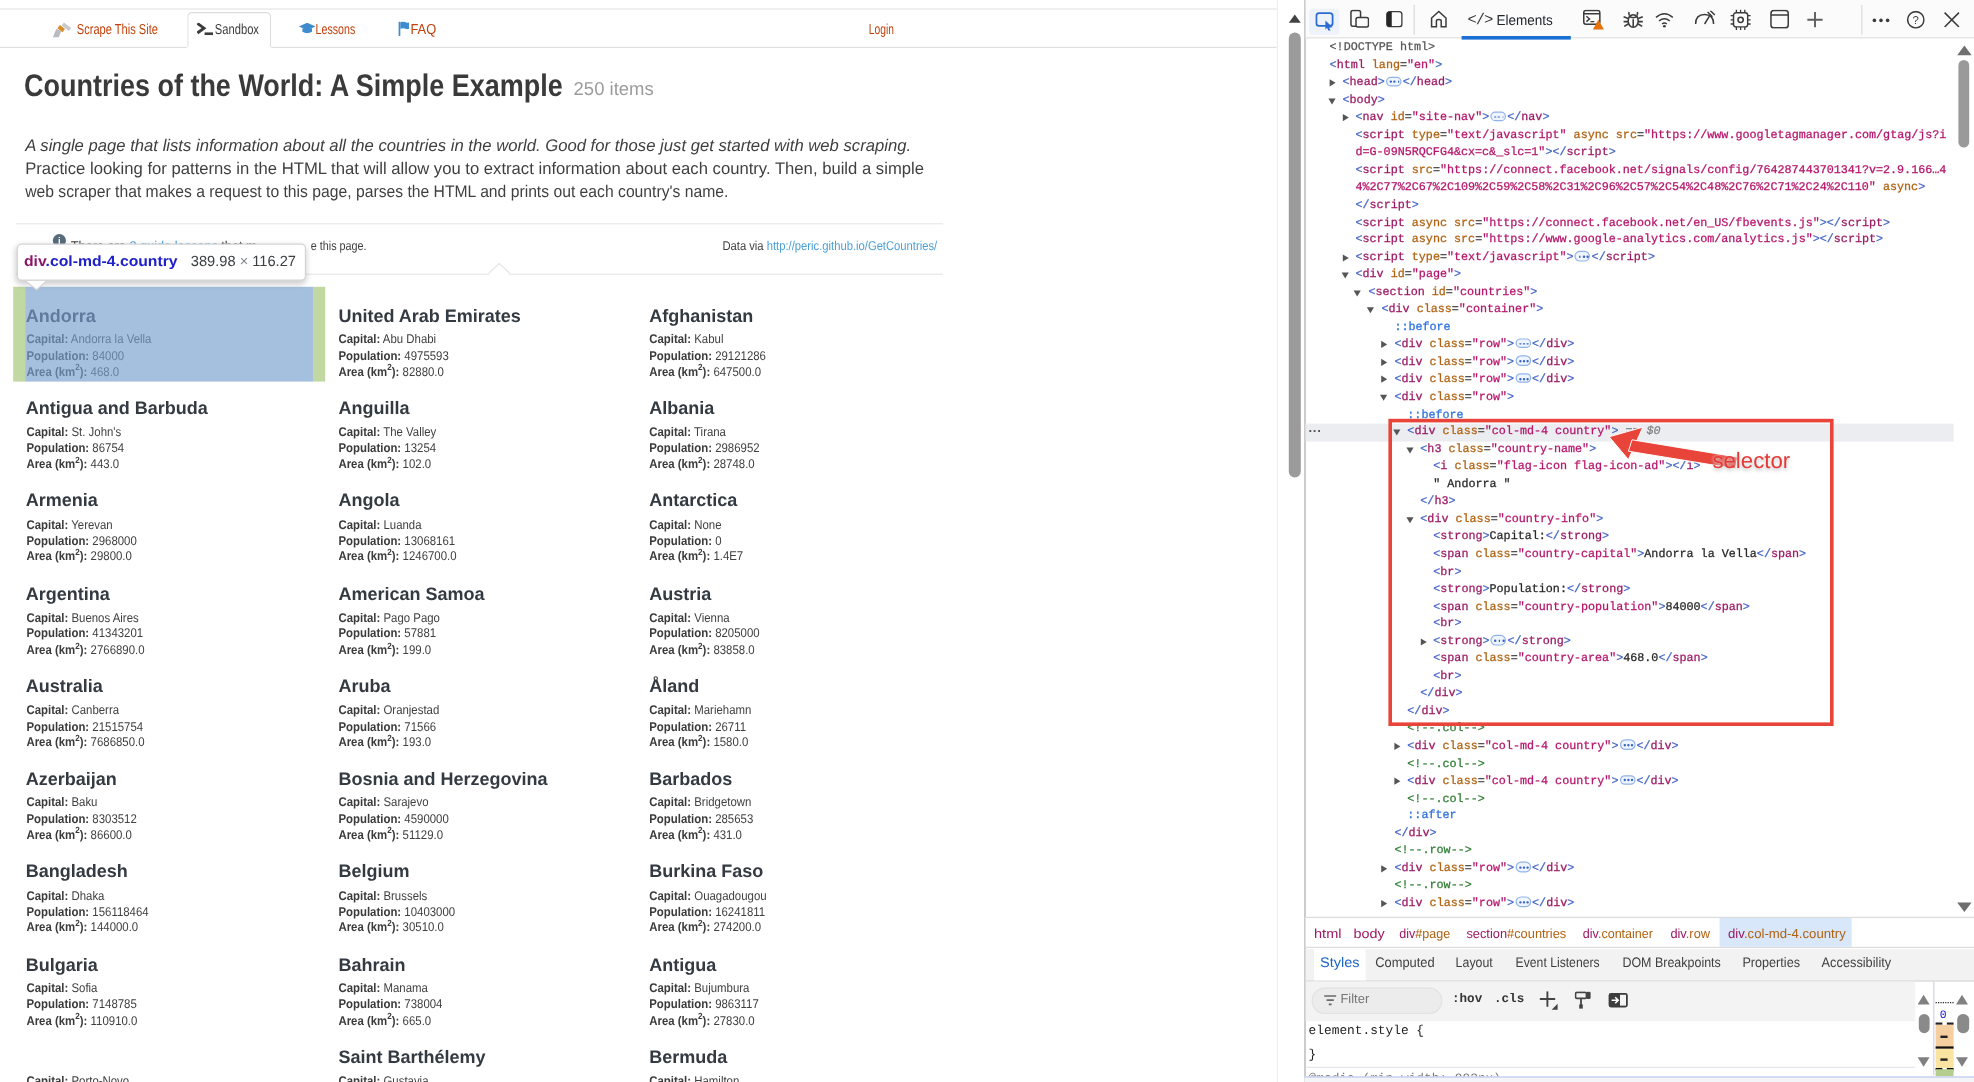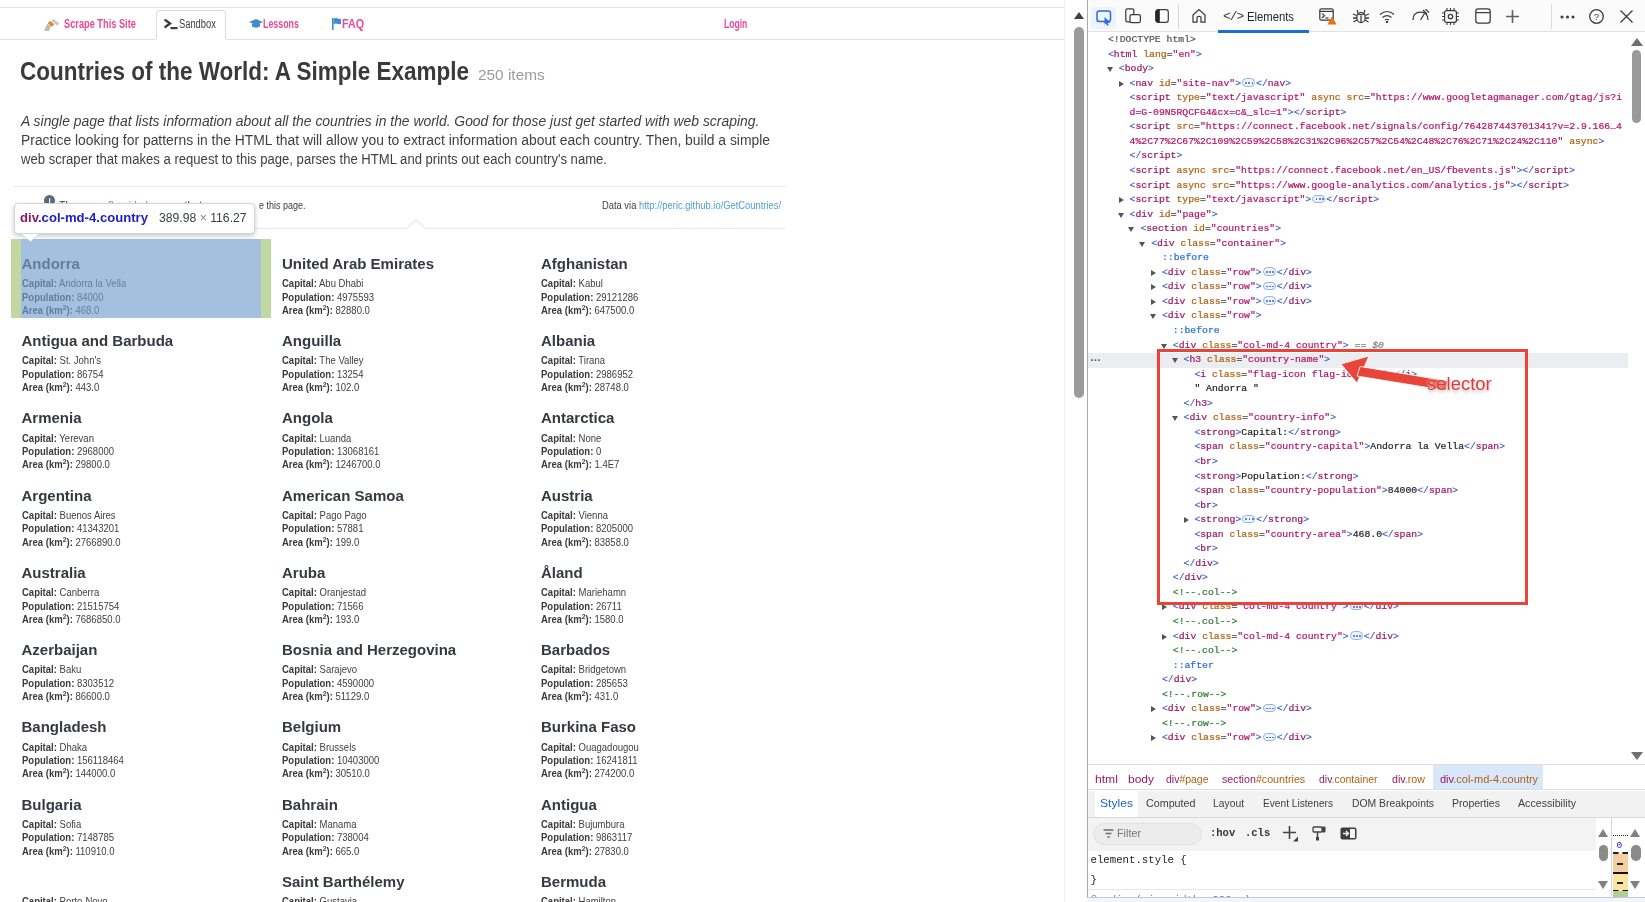--- a/index.html
+++ b/index.html
@@ -1,21 +1,21 @@
 <!DOCTYPE html>
 <html><head><meta charset="utf-8"><title>t</title>
 <style>
 *{margin:0;padding:0;box-sizing:border-box;}
 html,body{width:1645px;height:902px;overflow:hidden;background:#fff;}
 #stage{position:absolute;left:0;top:0;width:1645px;height:902px;background:#fff;
  font-family:"Liberation Sans",sans-serif;}
 .abs{position:absolute;}
 .sx{display:inline-block;transform-origin:0 50%;white-space:pre;}
 
-.navlink{color:#ec4899;font-size:12px;white-space:nowrap;font-weight:bold;}
+.navlink{color:#c2410c;font-size:12px;white-space:nowrap;}
 .h1t{font-weight:bold;color:#3a3a3a;font-size:26px;white-space:nowrap;}
 .h1s{color:#9b9b9b;font-size:15.5px;white-space:nowrap;}
 .para{font-size:14px;color:#3f3f3f;white-space:nowrap;}
 .hr{background:#e9e9e9;height:1px;}
 .small{font-size:10.6px;color:#3d3d3d;white-space:nowrap;}
 .slink{color:#4a9fd8;}
 .cname{font-weight:bold;color:#333a41;font-size:15px;white-space:nowrap;}
 .cinfo{font-size:10.5px;color:#404040;white-space:nowrap;line-height:13.4px;transform:scaleX(0.906);transform-origin:0 0;}
 .cinfo b{font-weight:bold;color:#3b3b3b;}
 .cinfo sup{font-size:7.5px;font-weight:bold;vertical-align:super;line-height:0;}
@@ -234,20 +234,21 @@
 <text x="7.5" y="10.8" text-anchor="middle" font-size="9.5" font-family="Liberation Sans" fill="#3b3b3b">?</text>
 </svg>
 <svg class="abs" style="left:1620px;top:10px;" width="13" height="13" viewBox="0 0 13 13">
 <path d="M0.5 0.5 L12.5 12.5 M12.5 0.5 L0.5 12.5" stroke="#3b3b3b" stroke-width="1.3"></path>
 </svg>
 <div class="abs" style="left:1088.2px;top:352.9px;width:539.8px;height:15px;background:#ebedf0;"></div>
 <div class="abs" style="left:1090.5px;top:351px;font-size:11px;color:#555;letter-spacing:0.5px;font-weight:bold;">...</div>
 <div class="abs tree" style="left:1088.2px;top:33.1px;width:539.8px;height:810px;overflow:hidden;">
       <div class="ln" style="padding-left:19.8px;"><span class="doc">&lt;!DOCTYPE html&gt;</span></div>
       <div class="ln" style="padding-left:19.8px;"><span class="p">&lt;</span><span class="t">html</span> <span class="a">lang</span><span class="e">=</span><span class="v">"en"</span><span class="p">&gt;</span></div>
+      <div class="ln" style="padding-left:30.6px;"><span class="arrowm aE" style="left:20.1px;top:4px;"></span><span class="p">&lt;</span><span class="t">head</span><span class="p">&gt;</span><span class="pill"><i style="left:2.2px;"></i><i style="left:5.4px;"></i><i style="left:8.6px;"></i></span><span class="p">&lt;/</span><span class="t">head</span><span class="p">&gt;</span></div>
       <div class="ln" style="padding-left:30.6px;"><span class="arrowm aO" style="left:18.6px;top:5px;"></span><span class="p">&lt;</span><span class="t">body</span><span class="p">&gt;</span></div>
       <div class="ln" style="padding-left:41.4px;"><span class="arrowm aE" style="left:30.9px;top:4px;"></span><span class="p">&lt;</span><span class="t">nav</span> <span class="a">id</span><span class="e">=</span><span class="v">"site-nav"</span><span class="p">&gt;</span><span class="pill"><i style="left:2.2px;"></i><i style="left:5.4px;"></i><i style="left:8.6px;"></i></span><span class="p">&lt;/</span><span class="t">nav</span><span class="p">&gt;</span></div>
       <div class="ln" style="padding-left:41.4px;"><span class="p">&lt;</span><span class="t">script</span> <span class="a">type</span><span class="e">=</span><span class="v">"text/javascript"</span> <span class="a">async</span> <span class="a">src</span><span class="e">=</span><span class="v">"https://www.googletagmanager.com/gtag/js?i</span></div>
       <div class="ln" style="padding-left:41.4px;"><span class="v">d=G-09N5RQCFG4&amp;cx=c&amp;_slc=1"</span><span class="p">&gt;&lt;/</span><span class="t">script</span><span class="p">&gt;</span></div>
       <div class="ln" style="padding-left:41.4px;"><span class="p">&lt;</span><span class="t">script</span> <span class="a">src</span><span class="e">=</span><span class="v">"https://connect.facebook.net/signals/config/764287443701341?v=2.9.166…4</span></div>
       <div class="ln" style="padding-left:41.4px;"><span class="v">4%2C77%2C67%2C109%2C59%2C58%2C31%2C96%2C57%2C54%2C48%2C76%2C71%2C24%2C110"</span> <span class="a">async</span><span class="p">&gt;</span></div>
       <div class="ln" style="padding-left:41.4px;"><span class="p">&lt;/</span><span class="t">script</span><span class="p">&gt;</span></div>
       <div class="ln" style="padding-left:41.4px;"><span class="p">&lt;</span><span class="t">script</span> <span class="a">async</span> <span class="a">src</span><span class="e">=</span><span class="v">"https://connect.facebook.net/en_US/fbevents.js"</span><span class="p">&gt;&lt;/</span><span class="t">script</span><span class="p">&gt;</span></div>
       <div class="ln" style="padding-left:41.4px;"><span class="p">&lt;</span><span class="t">script</span> <span class="a">async</span> <span class="a">src</span><span class="e">=</span><span class="v">"https://www.google-analytics.com/analytics.js"</span><span class="p">&gt;&lt;/</span><span class="t">script</span><span class="p">&gt;</span></div>
       <div class="ln" style="padding-left:41.4px;"><span class="arrowm aE" style="left:30.9px;top:4px;"></span><span class="p">&lt;</span><span class="t">script</span> <span class="a">type</span><span class="e">=</span><span class="v">"text/javascript"</span><span class="p">&gt;</span><span class="pill"><i style="left:2.2px;"></i><i style="left:5.4px;"></i><i style="left:8.6px;"></i></span><span class="p">&lt;/</span><span class="t">script</span><span class="p">&gt;</span></div>

